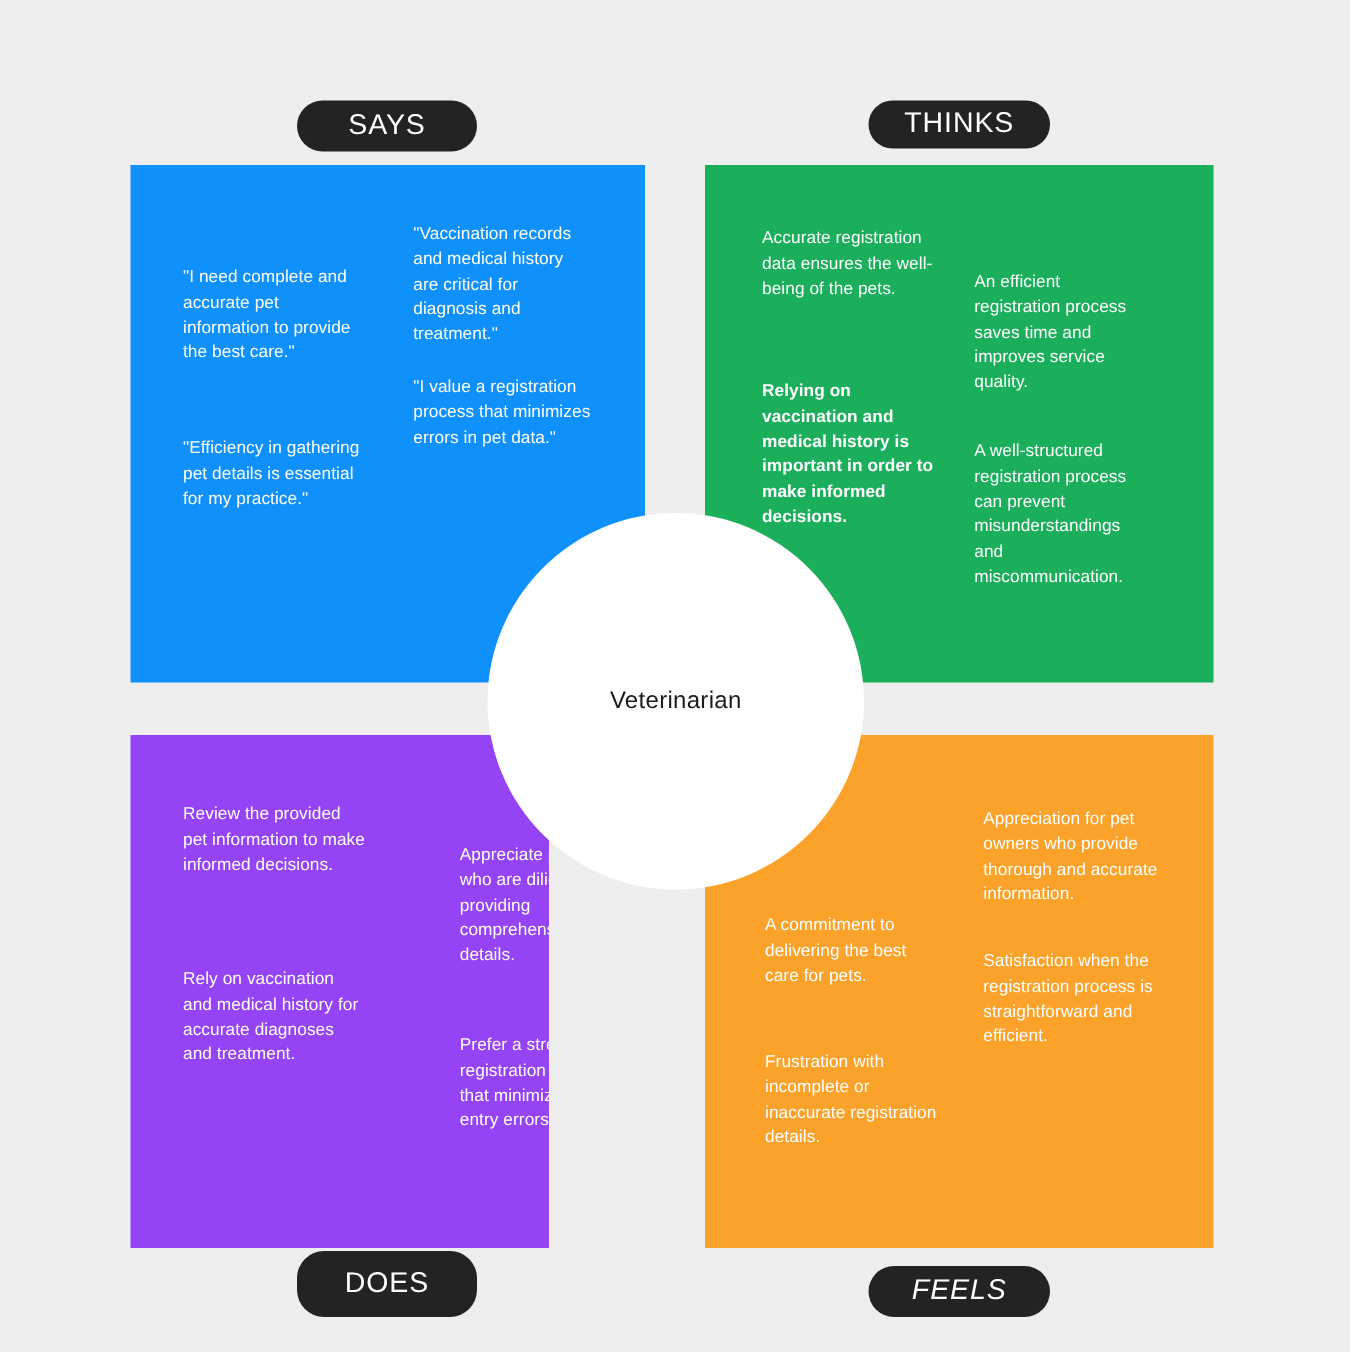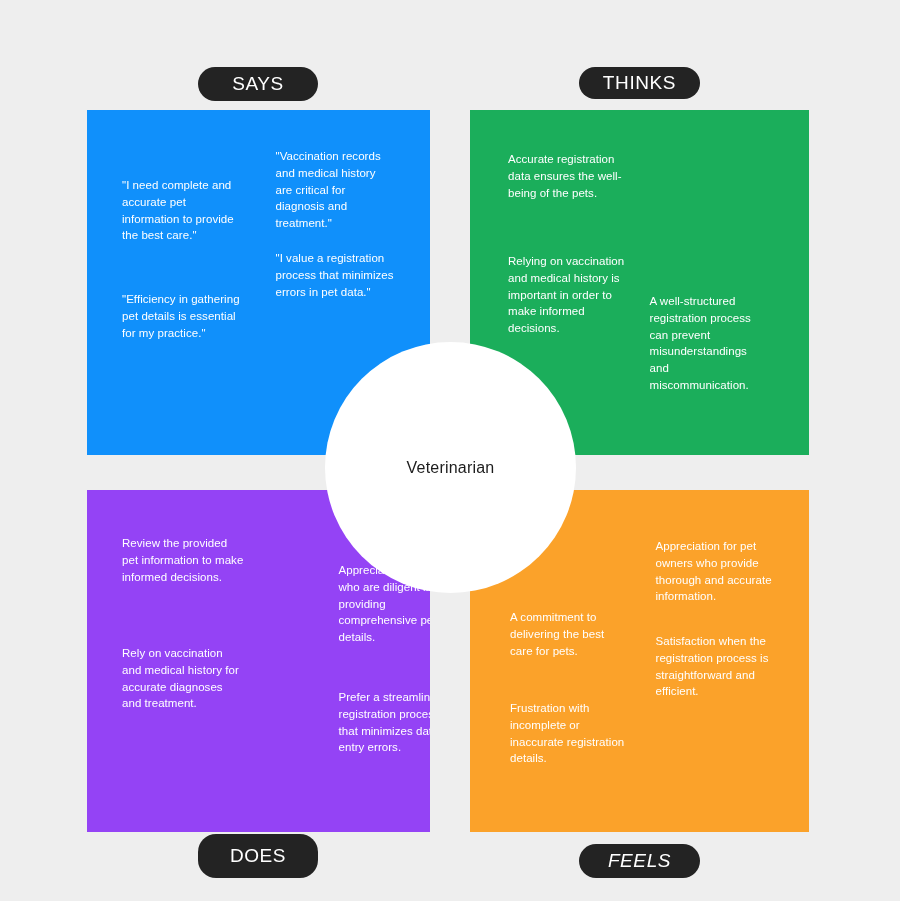--- a/index.html
+++ b/index.html
@@ -25,21 +25,21 @@
   
   .panel {
     position: absolute;
     box-sizing: border-box;
     display: flex;
     flex-direction: row;
     overflow: hidden;
   }
   .panel-says   { left: 87px;  top: 88px;  width: 343px; height: 345px; background: #1090fb; }
   .panel-thinks { left: 470px; top: 88px;  width: 339px; height: 345px; background: #1bae5b; }
-  .panel-does   { left: 87px;  top: 468px; width: 343px; height: 342px; background: #9443f5; }
+  .panel-does   { left: 87px;  top: 468px; width: 279px; height: 342px; background: #9443f5; }
   .panel-feels  { left: 470px; top: 468px; width: 339px; height: 342px; background: #fba22a; }
 
   .col {
     position: relative;
     width: 50%;
     height: 100%;
   }
 
   .note {
     position: absolute;
@@ -52,21 +52,21 @@
   }
 
   
   .says .col-a .note.n0 { left: 35px; top: 67px;  width: 122px; }
   .says .col-a .note.n1 { left: 35px; top: 181px; width: 130px; }
   .says .col-b .note.n0 { left: 17px; top: 38px;  width: 120px; }
   .says .col-b .note.n1 { left: 17px; top: 140px; width: 120px; }
 
   
   .thinks .col-a .note.n0 { left: 38px; top: 41px;  width: 122px; }
-  .thinks .col-a .note.n1 { left: 38px; top: 143px; width: 122px; }
+  .thinks .col-a .note.n1 { left: 38px; top: 143px; width: 122px; font-weight: bold; }
   .thinks .col-b .note.n0 { left: 10px; top: 70px;  width: 116px; }
   .thinks .col-b .note.n1 { left: 10px; top: 183px; width: 116px; }
 
   
   .does .col-a .note.n0 { left: 35px; top: 45px;  width: 122px; }
   .does .col-a .note.n1 { left: 35px; top: 155px; width: 122px; }
   .does .col-b .note.n0 { left: 80px; top: 72px;  width: 118px; }
   .does .col-b .note.n1 { left: 80px; top: 199px; width: 118px; }
 
   
@@ -147,20 +147,21 @@
       <div class="note n1">"I value a registration process that minimizes errors in pet data."</div>
     </div>
   </div>
 
   <div class="panel panel-thinks thinks">
     <div class="col col-a">
       <div class="note n0">Accurate registration data ensures the well-being of the pets.</div>
       <div class="note n1">Relying on vaccination and medical history is important in order to make informed decisions.</div>
     </div>
     <div class="col col-b">
+      <div class="note n0">An efficient registration process saves time and improves service quality.</div>
       <div class="note n1">A well-structured registration process can prevent misunderstandings and miscommunication.</div>
     </div>
   </div>
 
   <div class="panel panel-does does">
     <div class="col col-a">
       <div class="note n0">Review the provided pet information to make informed decisions.</div>
       <div class="note n1">Rely on vaccination and medical history for accurate diagnoses and treatment.</div>
     </div>
     <div class="col col-b">

